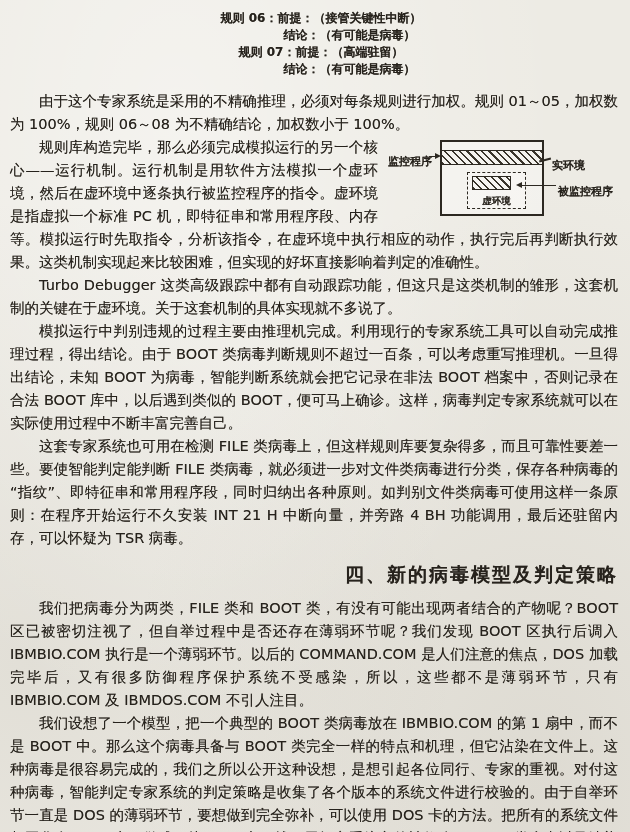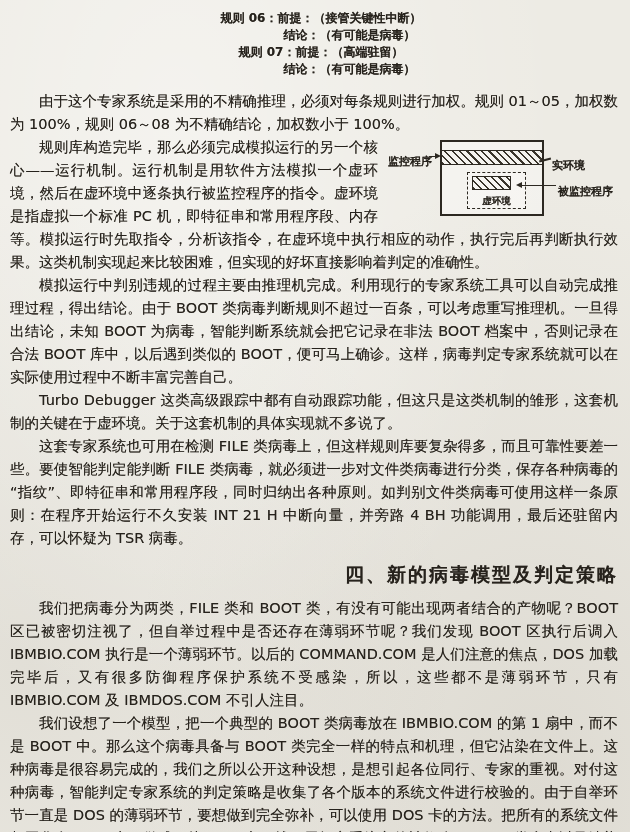--- a/index.html
+++ b/index.html
@@ -84,23 +84,23 @@
           <div class="arr arr-monitor"></div>
           <div class="lbl lbl-realenv">实环境</div>
           <div class="fig-line ptr-realenv"></div>
           <div class="lbl lbl-monitored">被监控程序</div>
           <div class="arr arr-monitored"></div>
         </div>
       </div>
       <p class="para">规则库构造完毕，那么必须完成模拟运行的另一个核心——运行机制。运行机制是用软件方法模拟一个虚环境，然后在虚环境中逐条执行被监控程序的指令。虚环境是指虚拟一个标准 PC 机，即特征串和常用程序段、内存等。模拟运行时先取指令，分析该指令，在虚环境中执行相应的动作，执行完后再判断执行效果。这类机制实现起来比较困难，但实现的好坏直接影响着判定的准确性。</p>
     </div>
 
+    <p class="para clear-fig">Turbo Debugger 这类高级跟踪中都有自动跟踪功能，但这只是这类机制的雏形，这套机制的关键在于虚环境。关于这套机制的具体实现就不多说了。</p>
+
     <p class="para">模拟运行中判别违规的过程主要由推理机完成。利用现行的专家系统工具可以自动完成推理过程，得出结论。由于 BOOT 类病毒判断规则不超过一百条，可以考虑重写推理机。一旦得出结论，未知 BOOT 为病毒，智能判断系统就会把它记录在非法 BOOT 档案中，否则记录在合法 BOOT 库中，以后遇到类似的 BOOT，便可马上确诊。这样，病毒判定专家系统就可以在实际使用过程中不断丰富完善自己。</p>
-
-    <p class="para clear-fig">Turbo Debugger 这类高级跟踪中都有自动跟踪功能，但这只是这类机制的雏形，这套机制的关键在于虚环境。关于这套机制的具体实现就不多说了。</p>
 
     <p class="para">这套专家系统也可用在检测 FILE 类病毒上，但这样规则库要复杂得多，而且可靠性要差一些。要使智能判定能判断 FILE 类病毒，就必须进一步对文件类病毒进行分类，保存各种病毒的“指纹”、即特征串和常用程序段，同时归纳出各种原则。如判别文件类病毒可使用这样一条原则：在程序开始运行不久安装 INT 21 H 中断向量，并旁路 4 BH 功能调用，最后还驻留内存，可以怀疑为 TSR 病毒。</p>
 
     <h2 class="sec-heading">四、新的病毒模型及判定策略</h2>
 
     <p class="para">我们把病毒分为两类，FILE 类和 BOOT 类，有没有可能出现两者结合的产物呢？BOOT 区已被密切注视了，但自举过程中是否还存在薄弱环节呢？我们发现 BOOT 区执行后调入 IBMBIO.COM 执行是一个薄弱环节。以后的 COMMAND.COM 是人们注意的焦点，DOS 加载完毕后，又有很多防御程序保护系统不受感染，所以，这些都不是薄弱环节，只有 IBMBIO.COM 及 IBMDOS.COM 不引人注目。</p>
 
     <p class="para">我们设想了一个模型，把一个典型的 BOOT 类病毒放在 IBMBIO.COM 的第 1 扇中，而不是 BOOT 中。那么这个病毒具备与 BOOT 类完全一样的特点和机理，但它沾染在文件上。这种病毒是很容易完成的，我们之所以公开这种设想，是想引起各位同行、专家的重视。对付这种病毒，智能判定专家系统的判定策略是收集了各个版本的系统文件进行校验的。由于自举环节一直是 DOS 的薄弱环节，要想做到完全弥补，可以使用 DOS 卡的方法。把所有的系统文件都固化在 ROM 中，做成一块 DOS 卡，就不用担心系统文件被修改，BOOT 类病毒以及沾染 COMMAND.COM 及其它系统文件的病毒也就绝迹了。这也是对冯·诺依曼体系的计算机的一点改进，即操作系统</p>
 
   </div>

